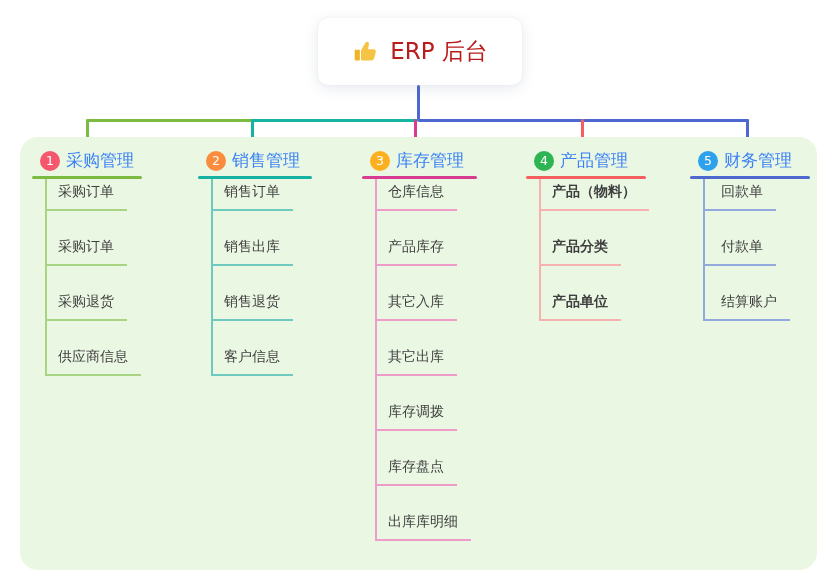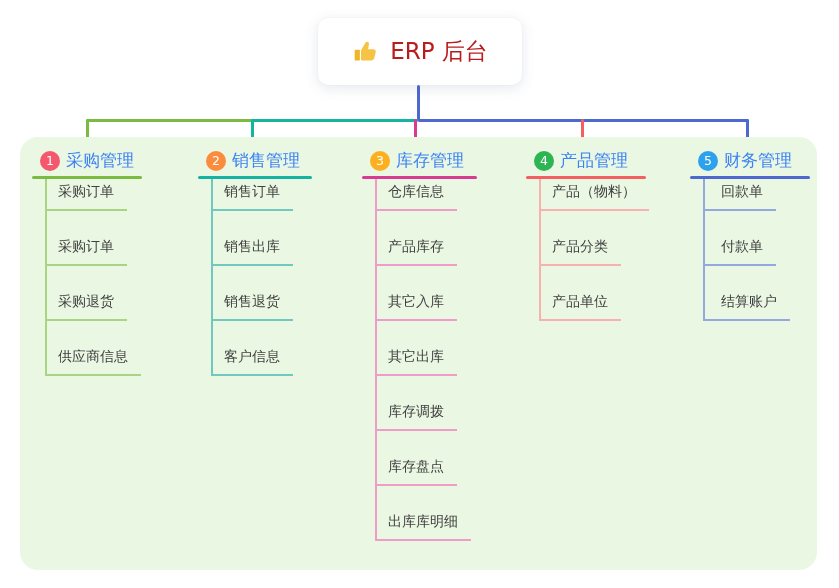--- a/index.html
+++ b/index.html
@@ -68,21 +68,21 @@
   .b2 .header-line{background:#14b3a2;}
   .b2 .children::before{background:#6fc9be;}
   .b2 .child span{border-color:#6fc9be;}
   .b3 .badge{background:#fcb01f;}
   .b3 .header-line{background:#d83b92;}
   .b3 .children::before{background:#ee9cc8;}
   .b3 .child span{border-color:#ee9cc8;}
   .b4 .badge{background:#2eb553;}
   .b4 .header-line{background:#f45f5f;}
   .b4 .children::before{background:#f8b1b1;}
-  .b4 .child span{border-color:#f8b1b1;}
+  .b4 .child span{border-color:#f8b1b1;font-weight:bold;}
   .b5 .badge{background:#2ea1ec;}
   .b5 .header-line{background:#4d68cf;}
   .b5 .children::before{background:#93a8dc;}
   .b5 .child span{border-color:#93a8dc;padding-left:18px;}
 </style>
 </head>
 <body>
 
 <div class="line stem"></div>
 <div class="line h-green"></div>

